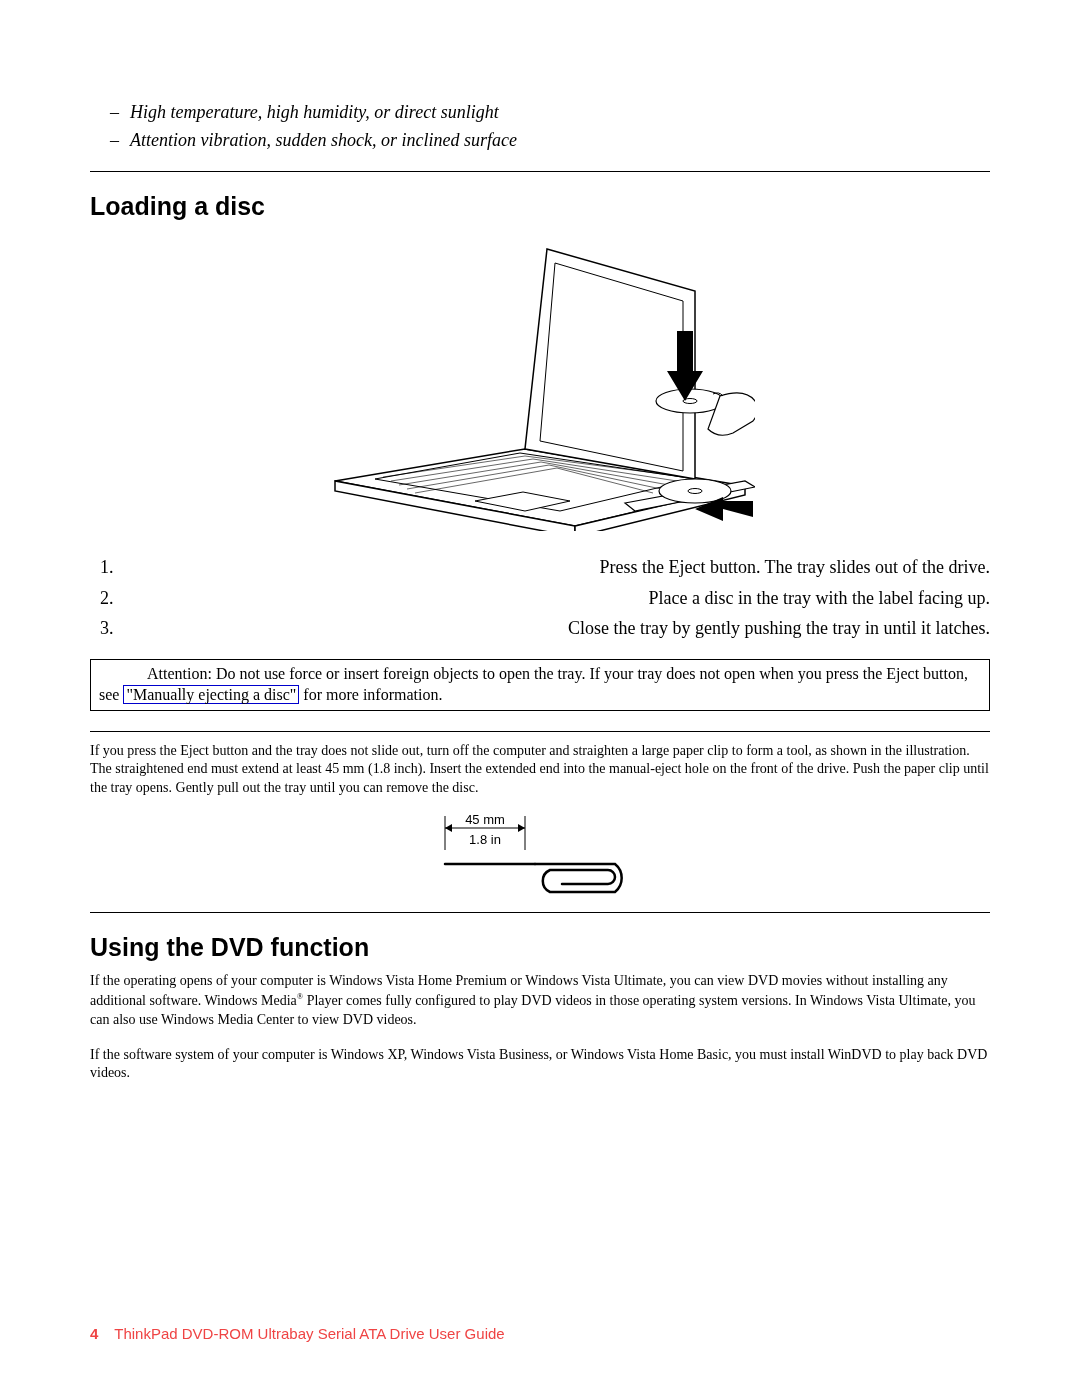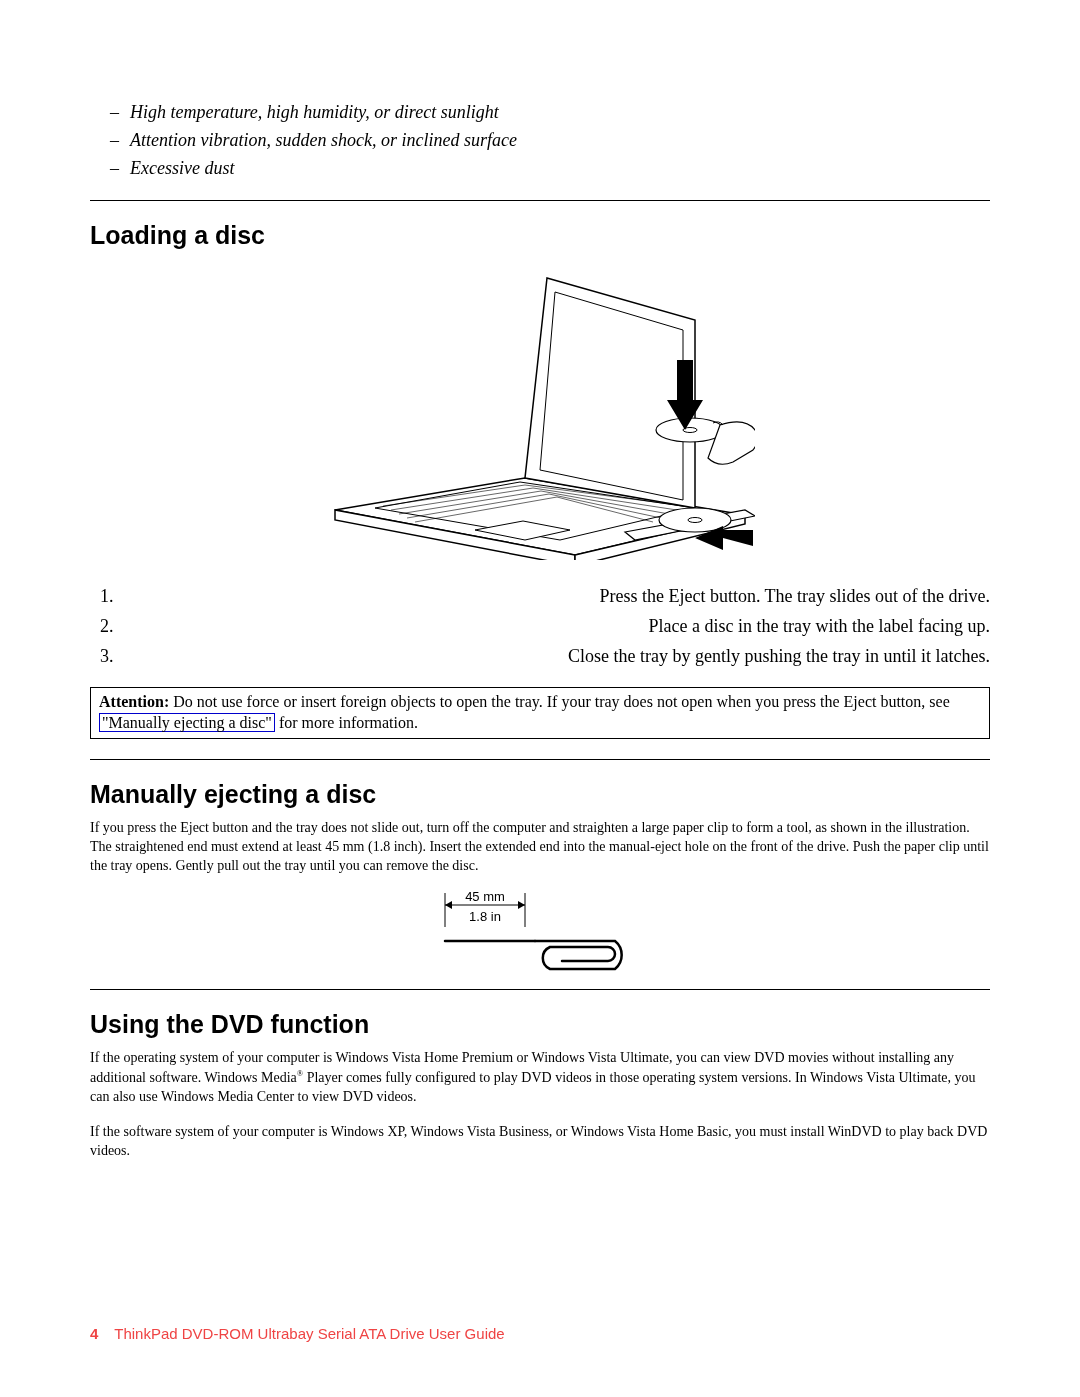--- a/index.html
+++ b/index.html
@@ -70,21 +70,21 @@
     position: absolute;
     left: 10px;
   }
   .attention-box {
     border: 1px solid #000;
     padding: 4px 8px;
     font-size: 16px;
     line-height: 1.3;
     margin: 12px 0 20px 0;
   }
-  .attention-box b { font-weight: bold; }
+  .attention-box b { font-weight: normal; margin-left: 48px; }
   .link-box {
     border: 1px solid #0000cc;
     padding: 0 2px;
     color: #000;
   }
   .body-para {
     font-size: 14px;
     line-height: 1.35;
     margin: 10px 0 16px 0;
   }
@@ -112,21 +112,20 @@
   }
 </style>
 </head>
 <body>
 
 <div class="page">
 
   <ul class="bullet-list">
     <li>High temperature, high humidity, or direct sunlight</li>
     <li>Attention vibration, sudden shock, or inclined surface</li>
-    <li>Excessive dust</li>
   </ul>
 
   <hr class="section-rule">
   <h2 class="section-heading">Loading a disc</h2>
 
   <div class="figure-laptop">
     <svg width="430" height="300" viewBox="0 0 430 300">
 
       <polygon points="10,250 250,295 420,255 200,218" fill="#fff" stroke="#000" stroke-width="1.5"></polygon>
       <polygon points="10,250 10,260 250,306 250,295" fill="#fff" stroke="#000" stroke-width="1.5"></polygon>
@@ -173,21 +172,20 @@
     <li>Press the Eject button. The tray slides out of the drive.</li>
     <li>Place a disc in the tray with the label facing up.</li>
     <li>Close the tray by gently pushing the tray in until it latches.</li>
   </ol>
 
   <div class="attention-box">
     <b>Attention:</b><span> Do not use force or insert foreign objects to open the tray. If your tray does not open when you press the Eject button, see </span><span class="link-box">"Manually ejecting a disc"</span><span> for more information.</span>
   </div>
 
   <hr class="section-rule">
-  <h2 class="section-heading">Manually ejecting a disc</h2>
 
   <p class="body-para">If you press the Eject button and the tray does not slide out, turn off the computer and straighten a large paper clip to form a tool, as shown in the illustration. The straightened end must extend at least 45 mm (1.8 inch). Insert the extended end into the manual-eject hole on the front of the drive. Push the paper clip until the tray opens. Gently pull out the tray until you can remove the disc.</p>
 
   <div class="figure-clip">
     <svg width="220" height="80" viewBox="0 0 220 80">
 
       <line x1="15" y1="2" x2="15" y2="36" stroke="#000" stroke-width="1"></line>
       <line x1="95" y1="2" x2="95" y2="36" stroke="#000" stroke-width="1"></line>
       <line x1="15" y1="14" x2="95" y2="14" stroke="#000" stroke-width="1"></line>
       <polygon points="15,14 22,10 22,18" fill="#000"></polygon>
@@ -205,21 +203,21 @@
                L178,56
                A7 7 0 0 1 178,70
                L132,70" fill="none" stroke="#000" stroke-width="2.5" stroke-linecap="round"></path>
     </svg>
   </div>
 
   <hr class="section-rule">
   <h2 class="section-heading">Using the DVD function</h2>
 
   <p class="body-para">
-    <span>If the operating system of your computer is Windows Vista Home Premium or Windows Vista Ultimate, you can view DVD movies without installing any additional software. Windows Media</span><sup>®</sup><span> Player comes fully configured to play DVD videos in those operating system versions. In Windows Vista Ultimate, you can also use Windows Media Center to view DVD videos.</span>
+    <span>If the operating opens of your computer is Windows Vista Home Premium or Windows Vista Ultimate, you can view DVD movies without installing any additional software. Windows Media</span><sup>®</sup><span> Player comes fully configured to play DVD videos in those operating system versions. In Windows Vista Ultimate, you can also use Windows Media Center to view DVD videos.</span>
   </p>
 
   <p class="body-para">If the software system of your computer is Windows XP, Windows Vista Business, or Windows Vista Home Basic, you must install WinDVD to play back DVD videos.</p>
 
   <div class="footer">
     <span class="pagenum">4</span>
     <span>ThinkPad DVD-ROM Ultrabay Serial ATA Drive User Guide</span>
   </div>
 
 </div>

